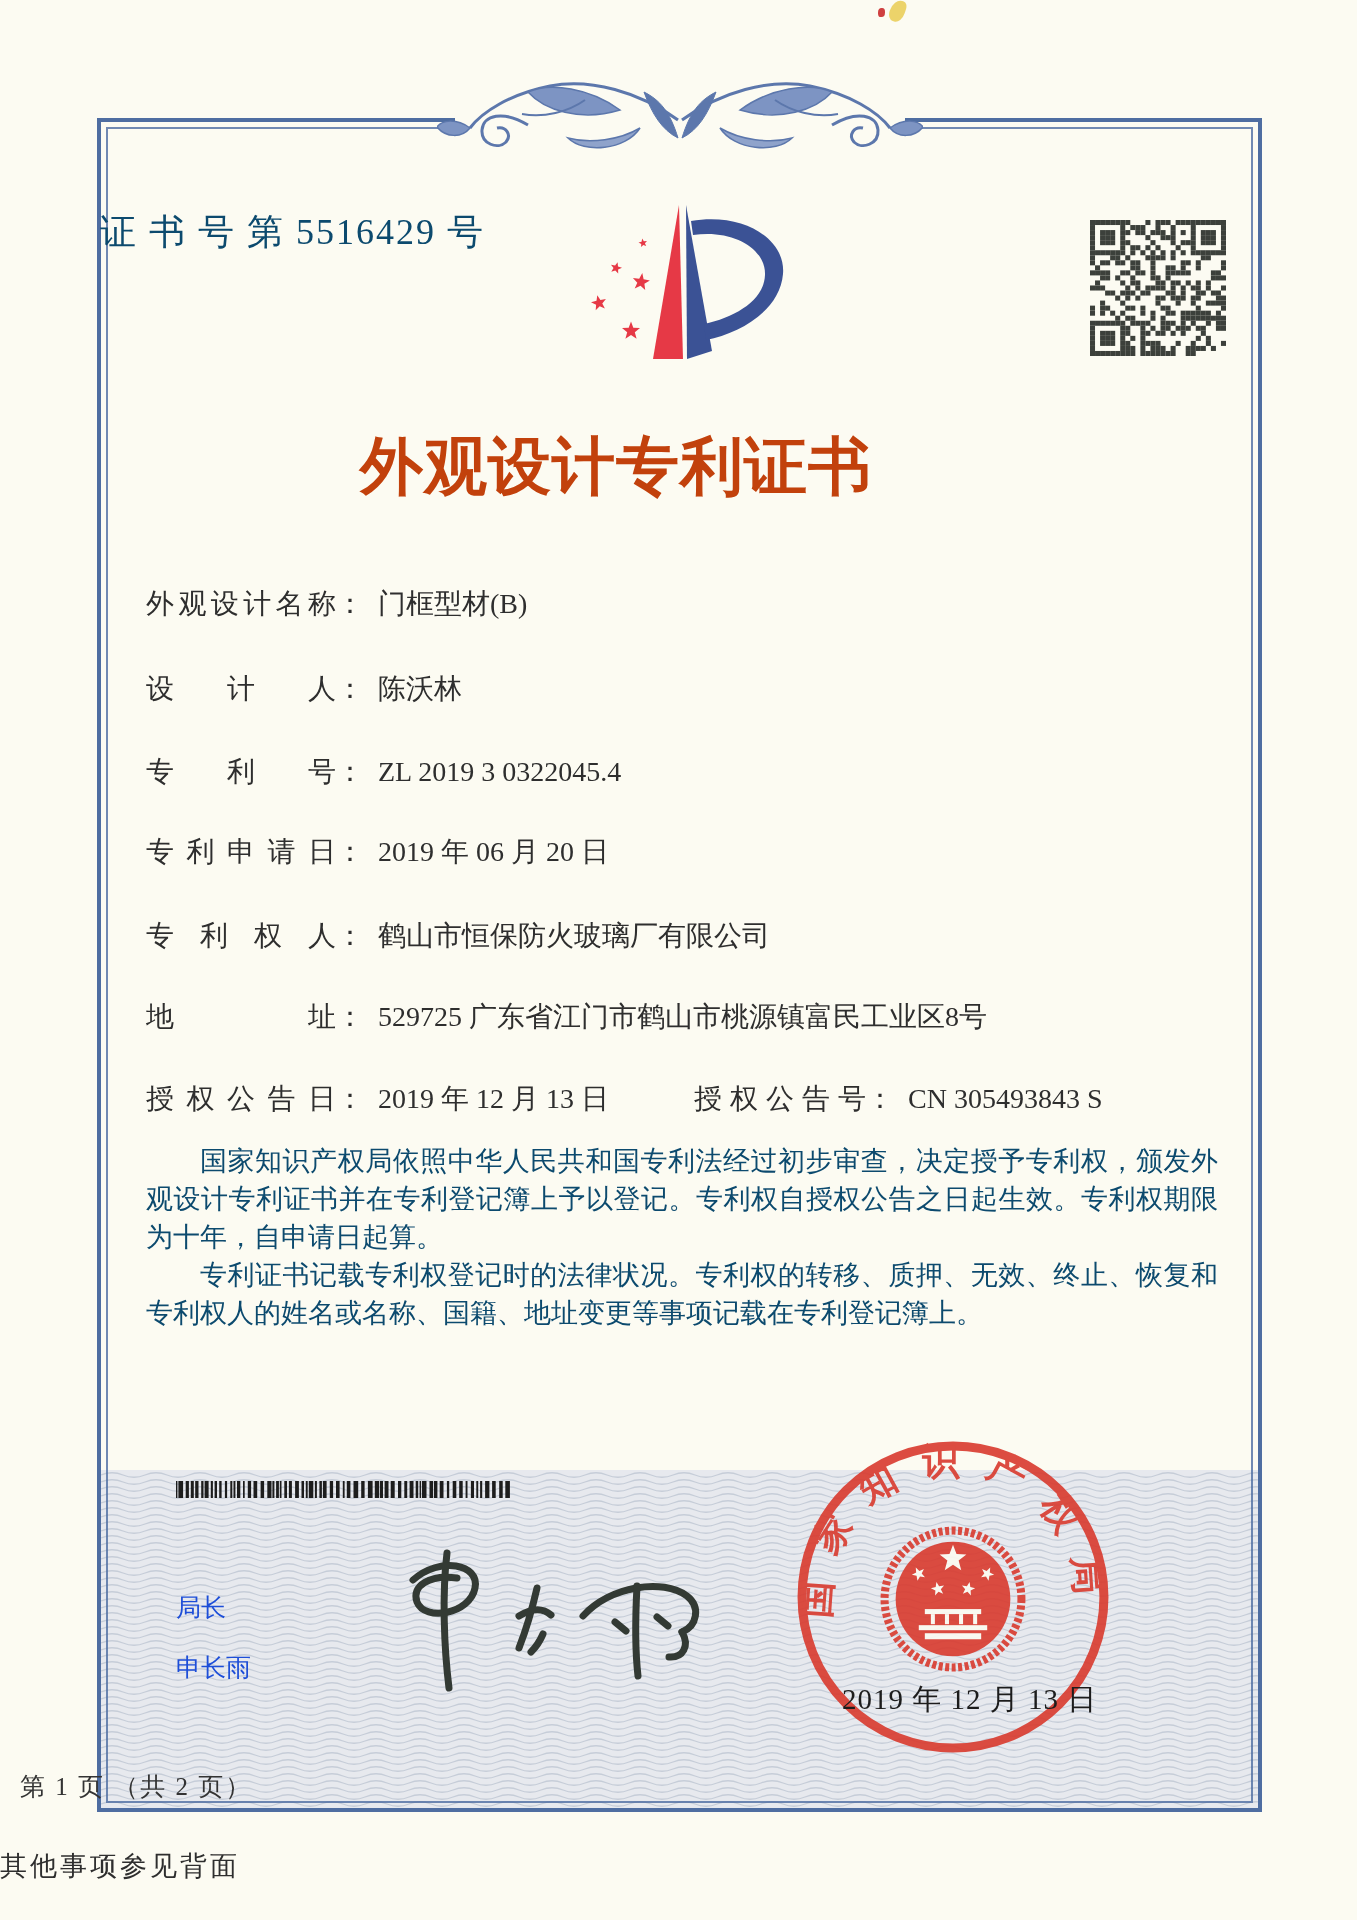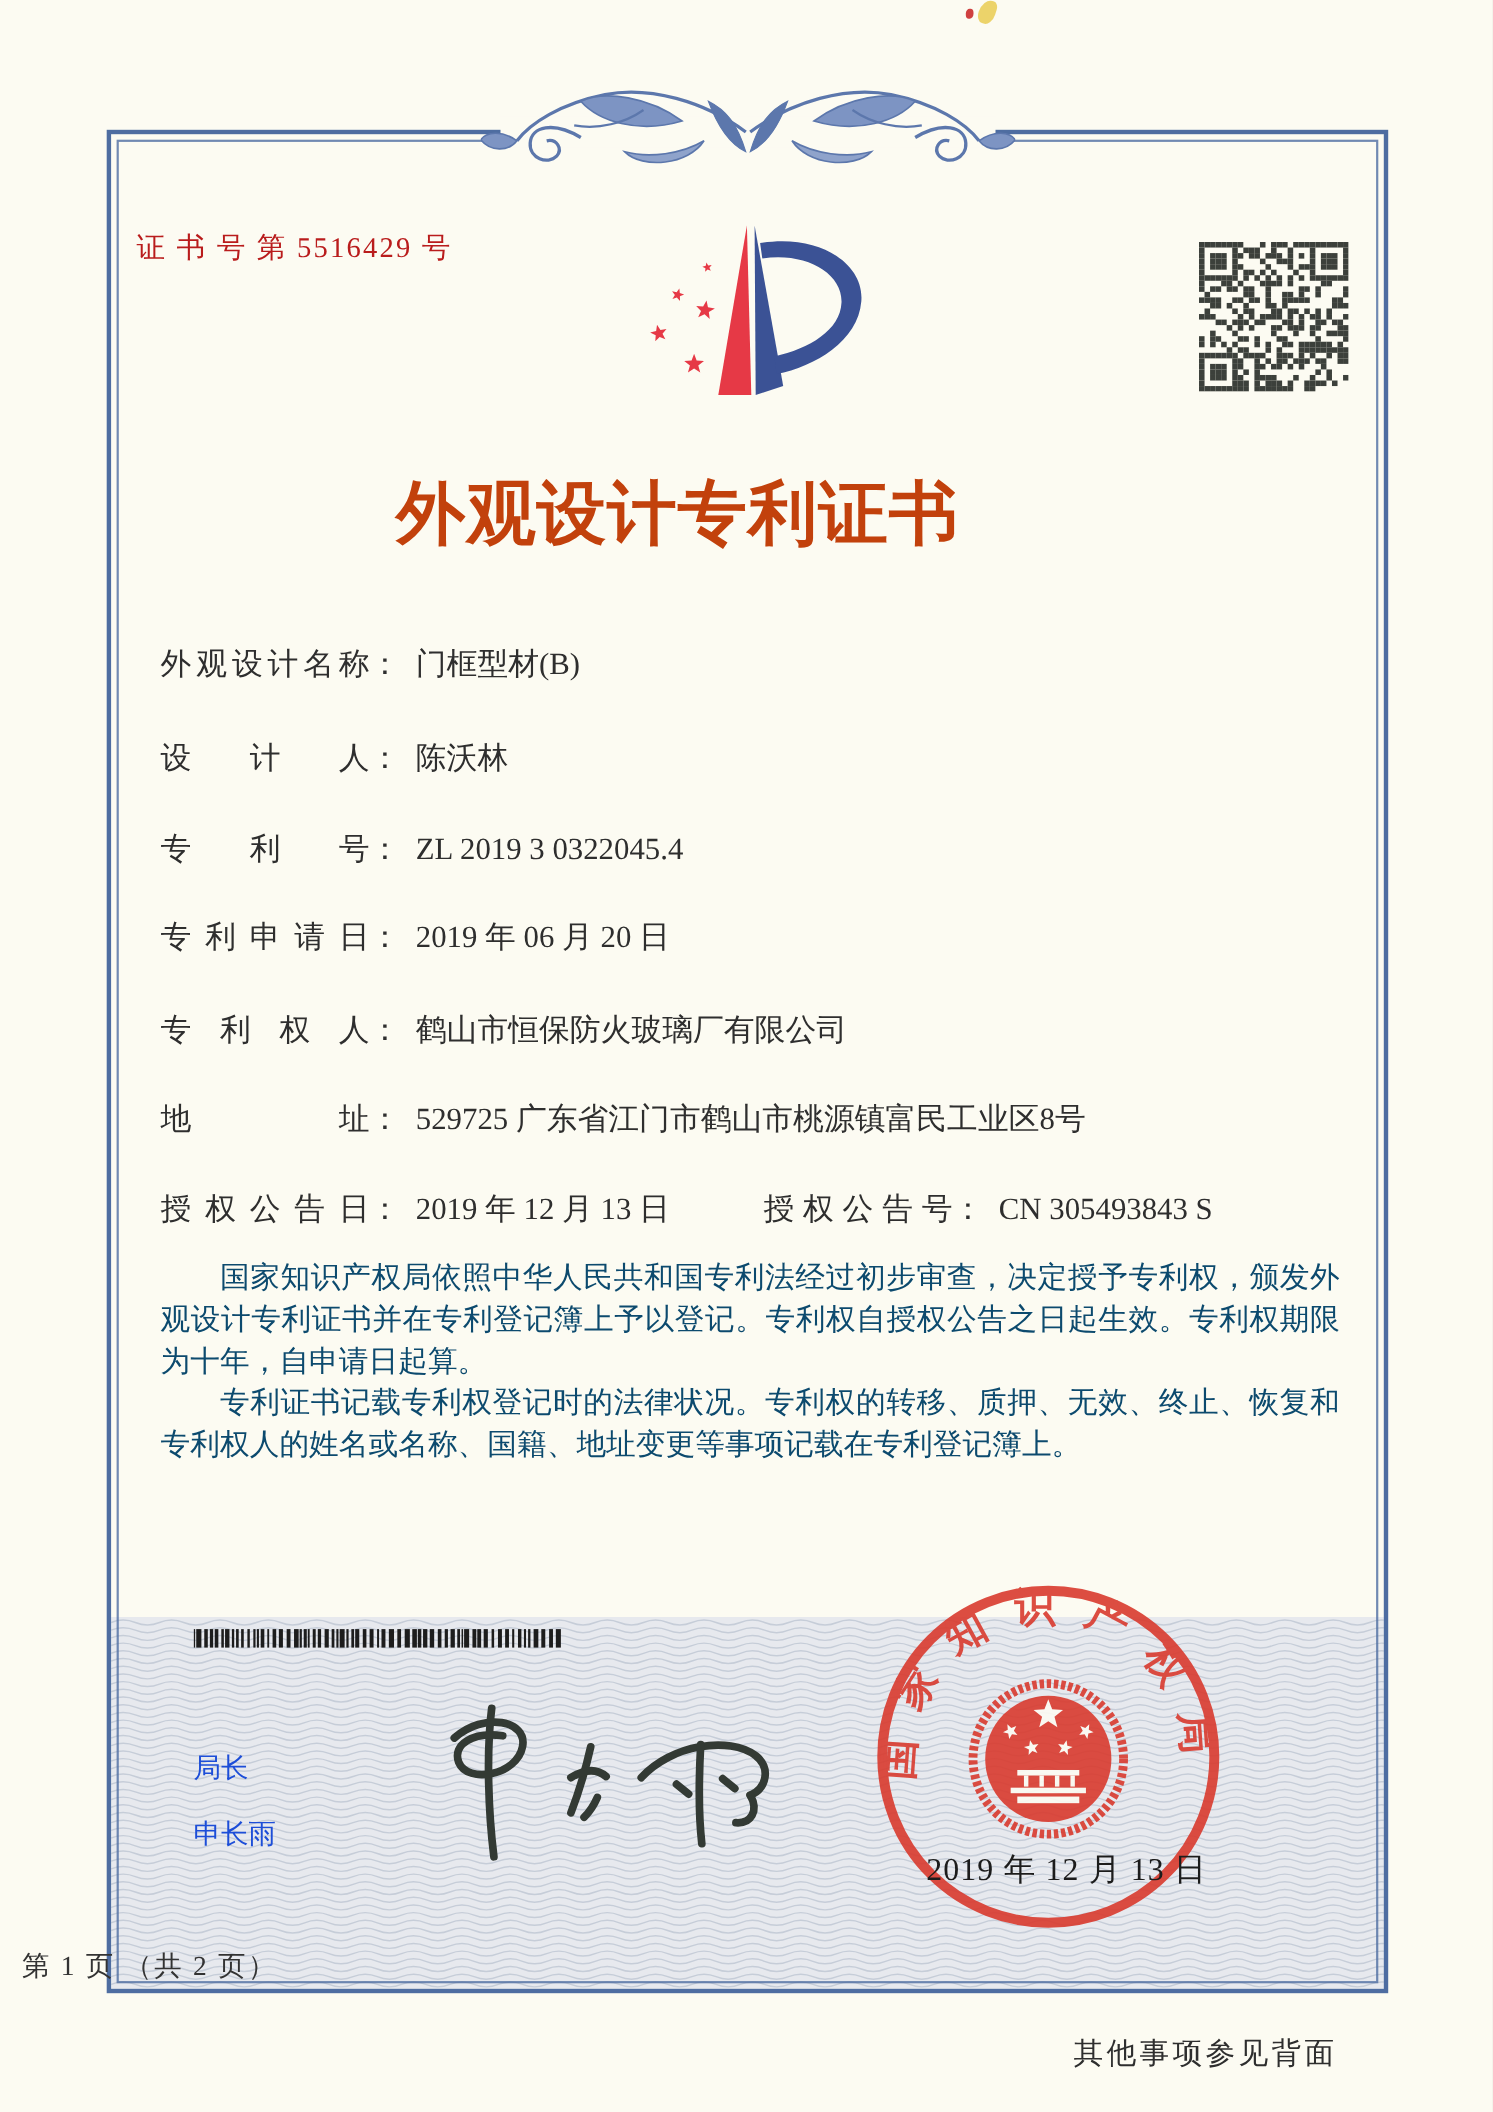--- a/index.html
+++ b/index.html
@@ -13,21 +13,21 @@
   .frame{position:absolute;left:97px;top:118px;width:1165px;height:1694px;border:4px solid var(--border);z-index:3;pointer-events:none}
   .frame-inner{position:absolute;inset:5px;border:2px solid var(--border);opacity:.8}
 
   
   .band{position:absolute;left:101px;top:1470px;width:1157px;height:338px;background:#e7e9ee;z-index:1}
   .band svg{display:block;width:100%;height:100%}
   .band path{fill:none;stroke:#c6cdd8;stroke-width:1.3}
 
   .ornament{position:absolute;left:437px;top:70px;width:486px;height:100px;z-index:4}
 
-  .cert-no{position:absolute;left:124px;top:208px;font-size:26px;letter-spacing:2px;color:#b91c1c;z-index:5}
+  .cert-no{position:absolute;left:100px;top:208px;font-size:36px;letter-spacing:2px;color:#0c4a6e;z-index:5}
 
   .logo{position:absolute;left:560px;top:172px;width:250px;height:200px;z-index:5}
   .logo polygon, .logo path{stroke:none}
   #logo-stars polygon{fill:var(--logo-red)}
 
   .qr{position:absolute;left:1090px;top:220px;width:136px;height:136px;z-index:5}
   .qr rect{fill:#3c403b}
 
   .title{position:absolute;left:360px;top:424px;width:640px;font-size:63px;font-weight:600;letter-spacing:1px;color:#c2410c;white-space:nowrap;z-index:5}
 
@@ -44,21 +44,21 @@
   .barcode rect{fill:#1d1d1d}
 
   .signer{position:absolute;left:176px;top:1578px;font-size:25px;line-height:60px;color:#1d4ed8;z-index:5}
   .signature{position:absolute;left:385px;top:1538px;width:340px;height:165px;z-index:5}
   .signature path{fill:none;stroke:#333a34;stroke-width:7;stroke-linecap:round}
 
   .seal{position:absolute;left:792px;top:1436px;width:322px;height:322px;z-index:6}
   .seal-date{position:absolute;left:842px;top:1680px;font-size:29px;letter-spacing:1px;color:#1c1c1c;z-index:7;white-space:nowrap}
 
   .pagenum{position:absolute;left:20px;top:1770px;width:1220px;text-align:left;font-size:25px;letter-spacing:2px;color:#333;z-index:5}
-  .back-note{position:absolute;left:0;top:1848px;width:1216px;text-align:right;font-size:27px;letter-spacing:3px;color:#2e2e2e;z-index:5}
+  .back-note{position:absolute;left:0;top:1848px;width:1216px;text-align:left;font-size:27px;letter-spacing:3px;color:#2e2e2e;z-index:5}
 
   .artifact-red{position:absolute;left:878px;top:8px;width:7px;height:9px;background:#cf4040;border-radius:50% 40% 50% 40%;z-index:8}
   .artifact-yellow{position:absolute;left:890px;top:0;width:15px;height:22px;background:#e9cb52;opacity:.85;border-radius:60% 30% 50% 40%;transform:rotate(18deg);z-index:8}
 </style>
 </head>
 <body>
 
 <div class="page">
 
   <div class="band">

